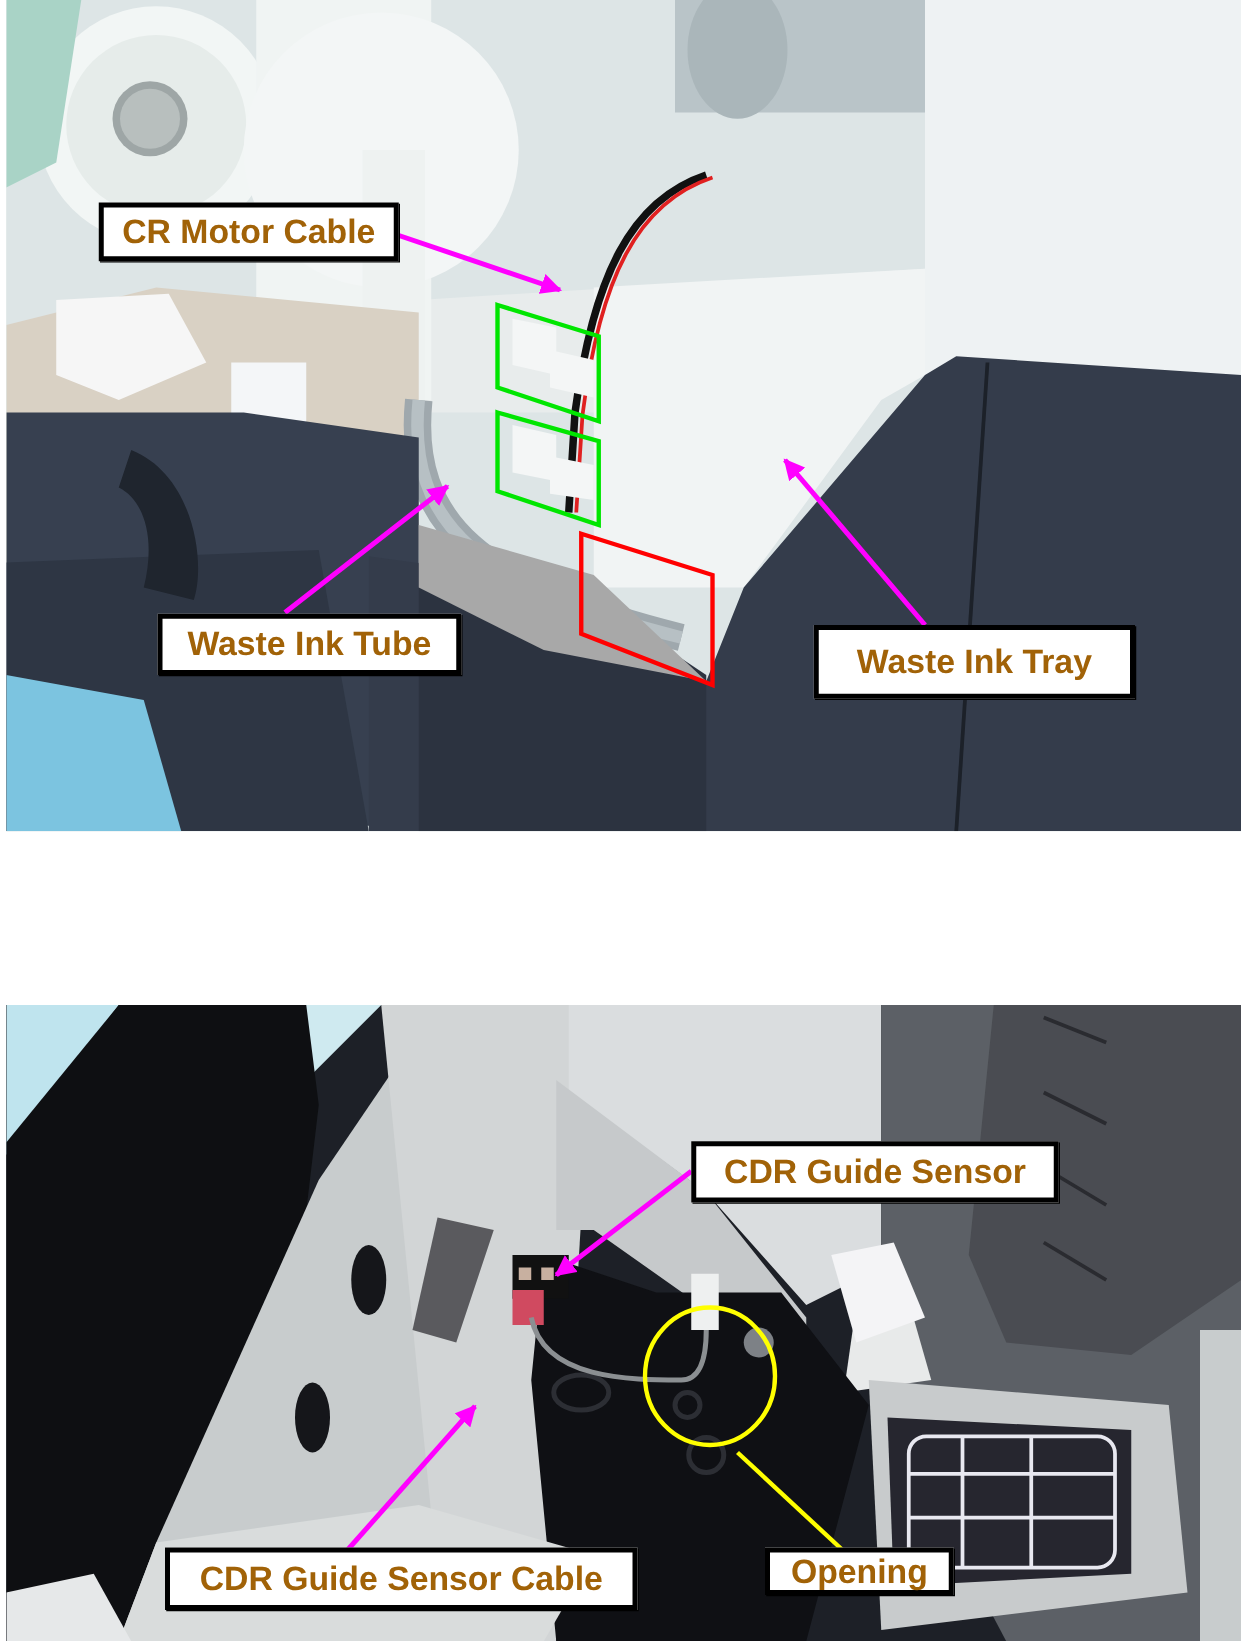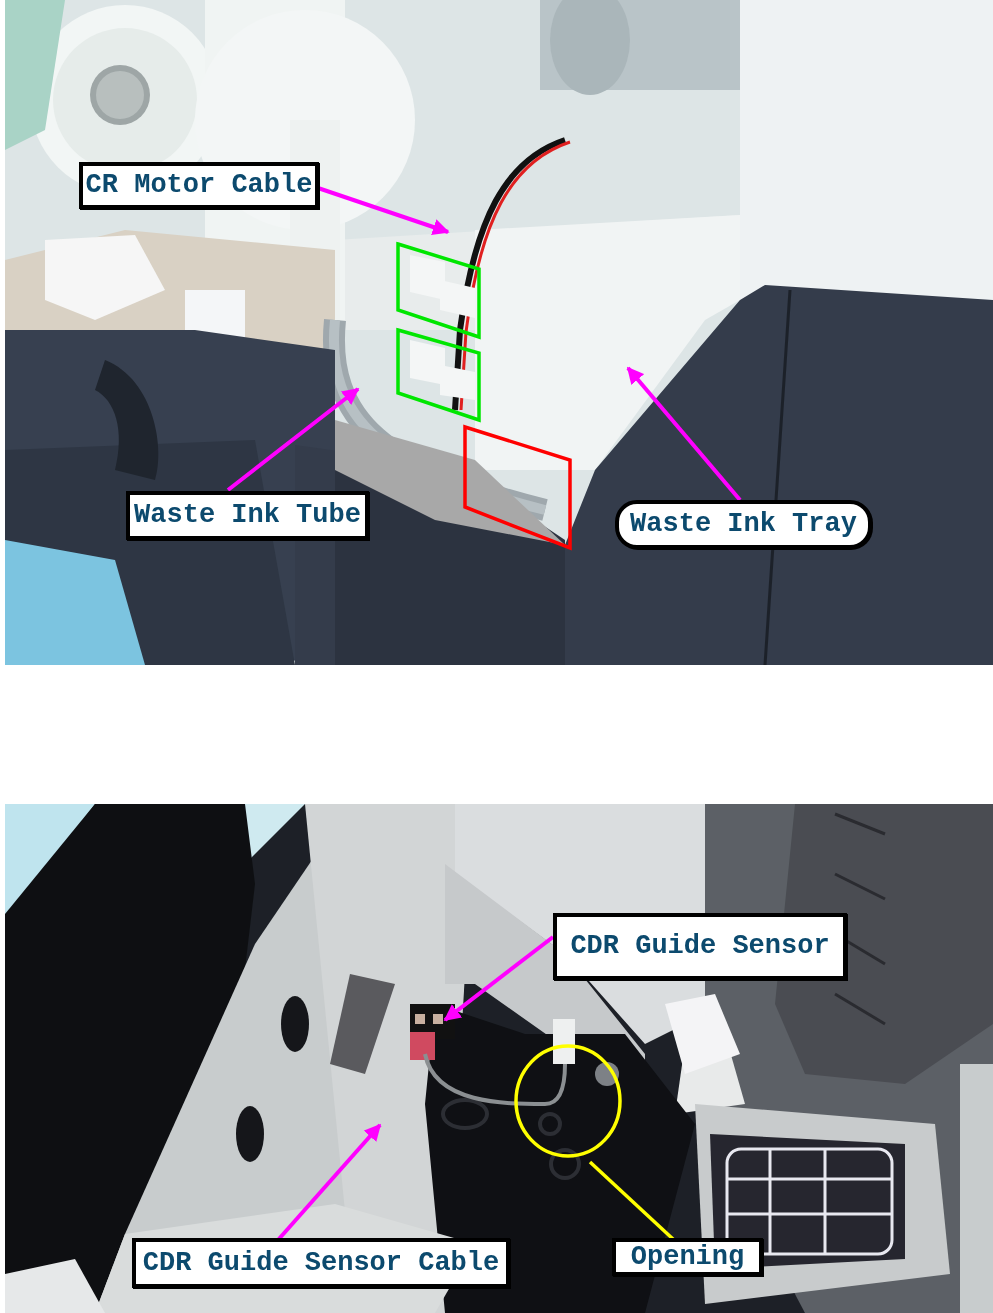--- a/index.html
+++ b/index.html
@@ -1,21 +1,21 @@
 <!DOCTYPE html>
 <html><head>
 <meta charset="utf-8">
 <style>
   html, body { margin: 0; padding: 0; background: #ffffff; }
   body { width: 993px; height: 1313px; position: relative; overflow: hidden; font-family: "Liberation Serif", serif; }
   .photo { position: absolute; overflow: hidden; }
   .photo svg.scene { position: absolute; left: 0; top: 0; }
   .label {
     position: absolute; background: #ffffff; border: 4px solid #000; box-sizing: border-box;
-    font-family: Liberation Mono, monospace; font-weight: bold; color: #0c4a6e;
+    font-family: Liberation Sans, sans-serif; font-weight: bold; color: #a16207;
     font-size: 27px; line-height: 1; display: flex; align-items: center; justify-content: center;
     white-space: nowrap; box-shadow: 1px 1px 0 #000;
   }
   svg.overlay { position: absolute; left: 0; top: 0; pointer-events: none; }
 </style>
 </head>
 <body>
 
 <div class="photo" style="left:5px; top:0; width:988px; height:665px; background:#dfe7e8;">
   <svg class="scene" width="988" height="665" viewBox="0 0 988 665">
@@ -156,16 +156,16 @@
 
   <line x1="553" y1="937" x2="445" y2="1020" stroke="#ff00ff" stroke-width="4" marker-end="url(#mag)"></line>
   <line x1="278" y1="1240" x2="380" y2="1125" stroke="#ff00ff" stroke-width="4" marker-end="url(#mag)"></line>
 
   <ellipse cx="568" cy="1101" rx="52" ry="55" fill="none" stroke="#ffff00" stroke-width="3.5"></ellipse>
   <line x1="590" y1="1162" x2="674" y2="1240" stroke="#ffff00" stroke-width="3.5"></line>
 </svg>
 
 <div class="label" style="left:79px; top:162px; width:240px; height:47px;">CR Motor Cable</div>
 <div class="label" style="left:102px; top:491px; width:243px; height:49px;margin-left:24px;">Waste Ink Tube</div>
-<div class="label" style="left:615px; top:500px; width:257px; height:49px;border-radius:22px;">Waste Ink Tray</div>
-<div class="label" style="left:553px; top:913px; width:294px; height:67px;">CDR Guide Sensor</div>
+<div class="label" style="left:651px; top:500px; width:257px; height:59px;">Waste Ink Tray</div>
+<div class="label" style="left:553px; top:913px; width:294px; height:49px;">CDR Guide Sensor</div>
 <div class="label" style="left:132px; top:1238px; width:378px; height:50px;">CDR Guide Sensor Cable</div>
 <div class="label" style="left:612px; top:1238px; width:151px; height:38px;">Opening</div>
 
 </body></html>

